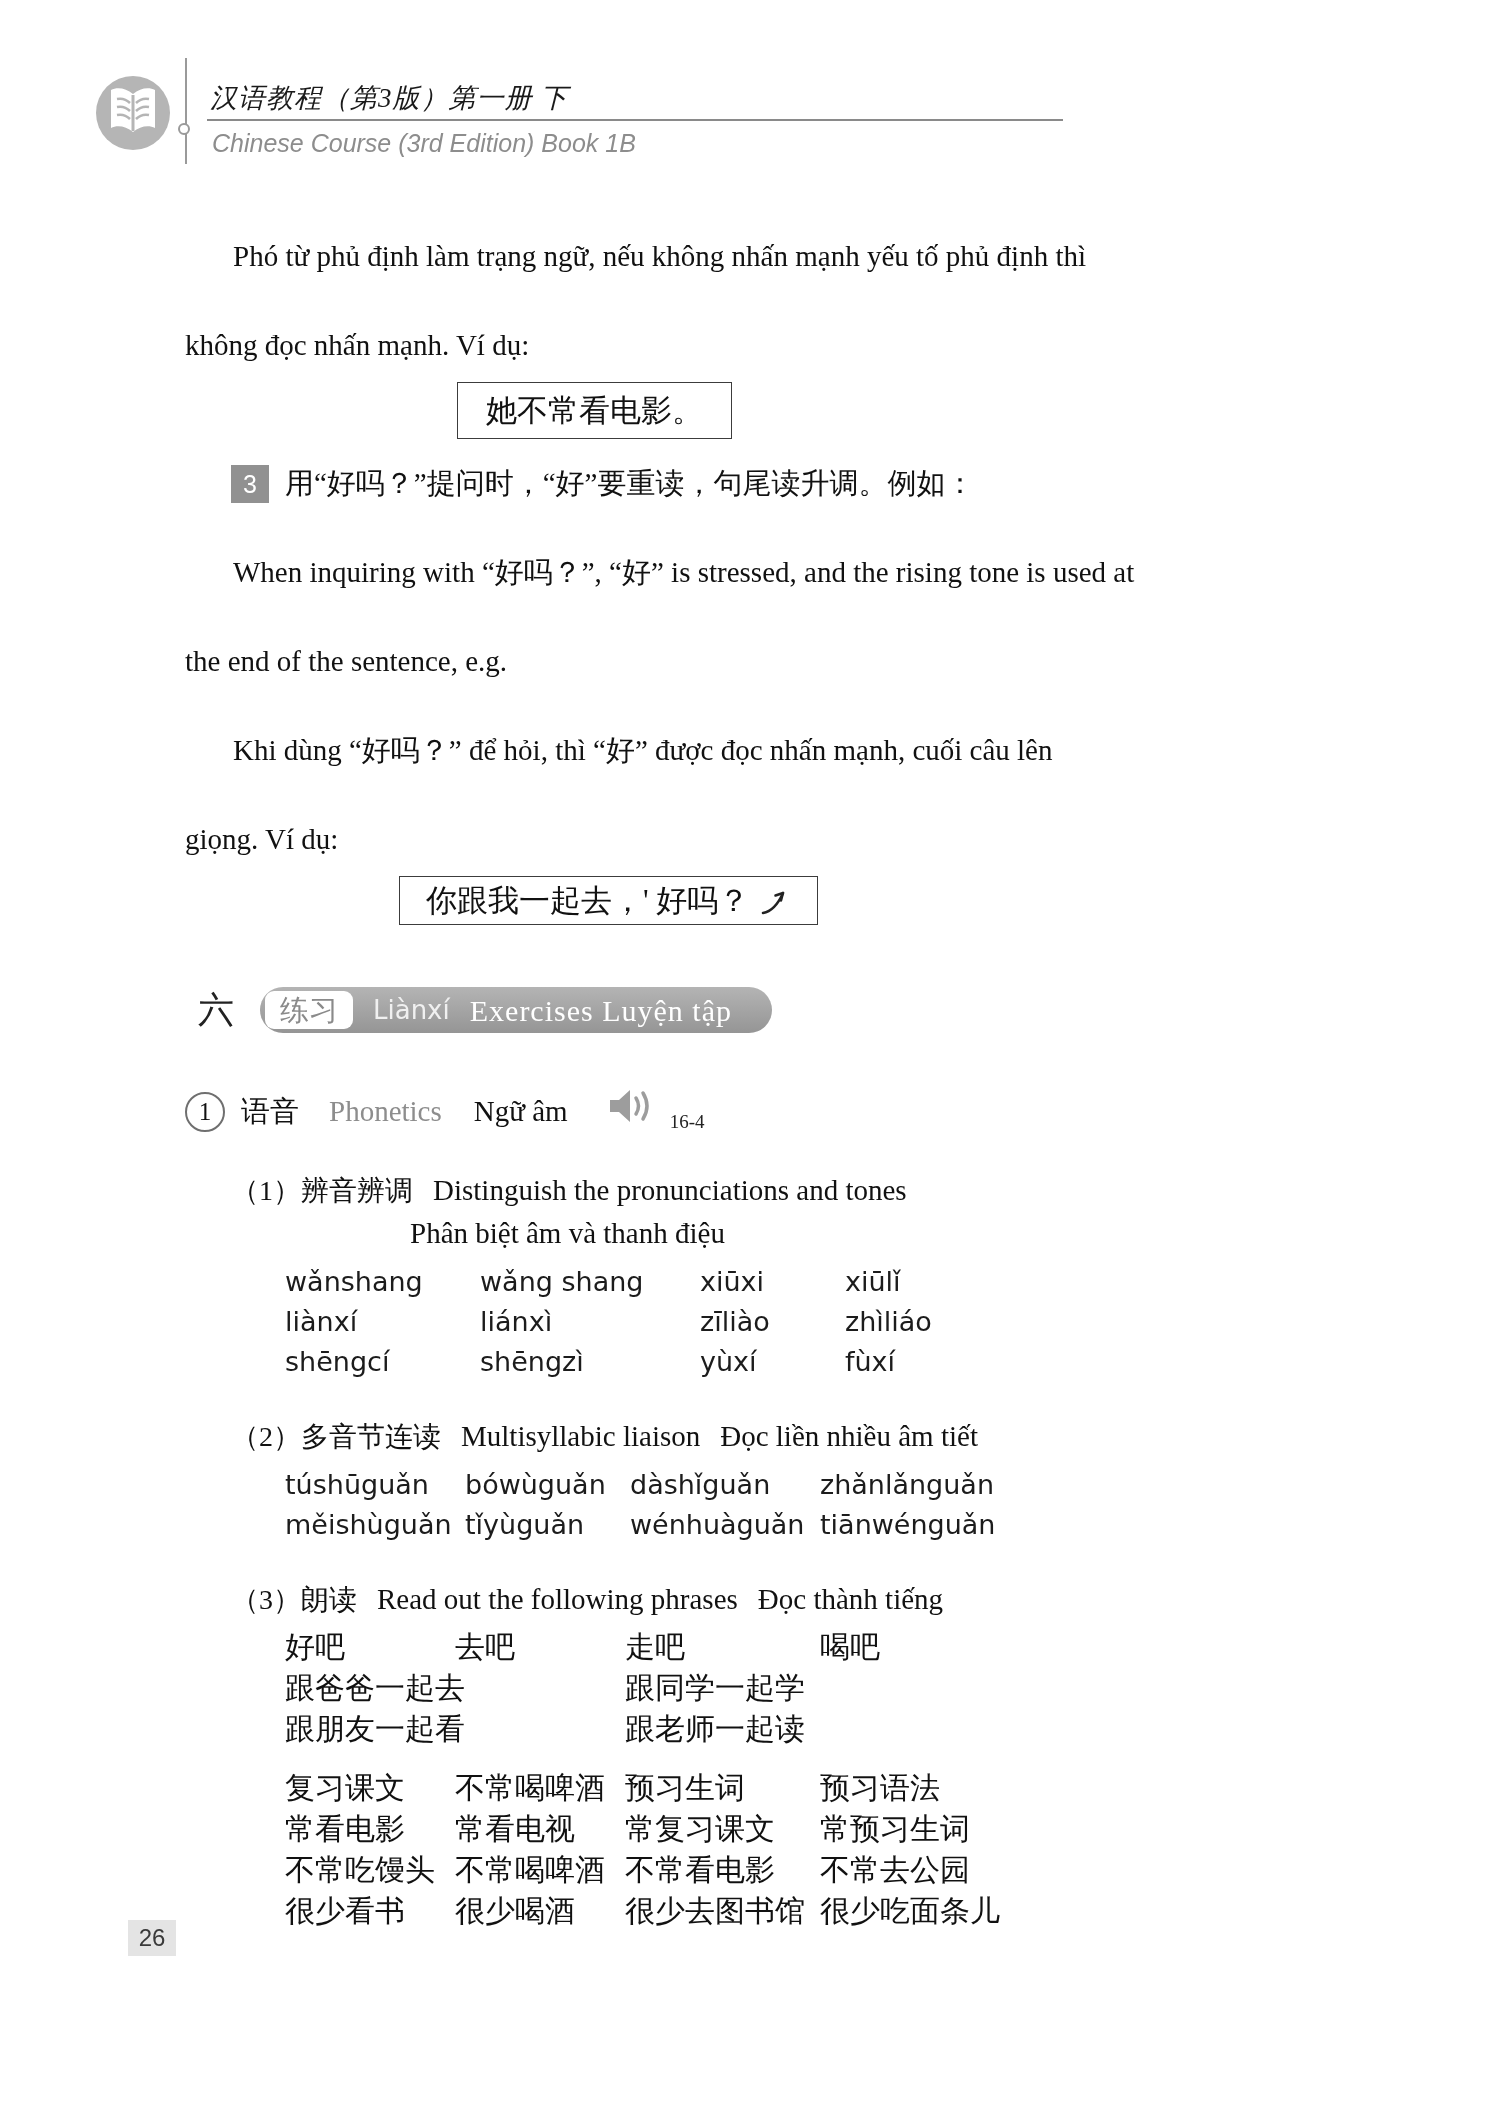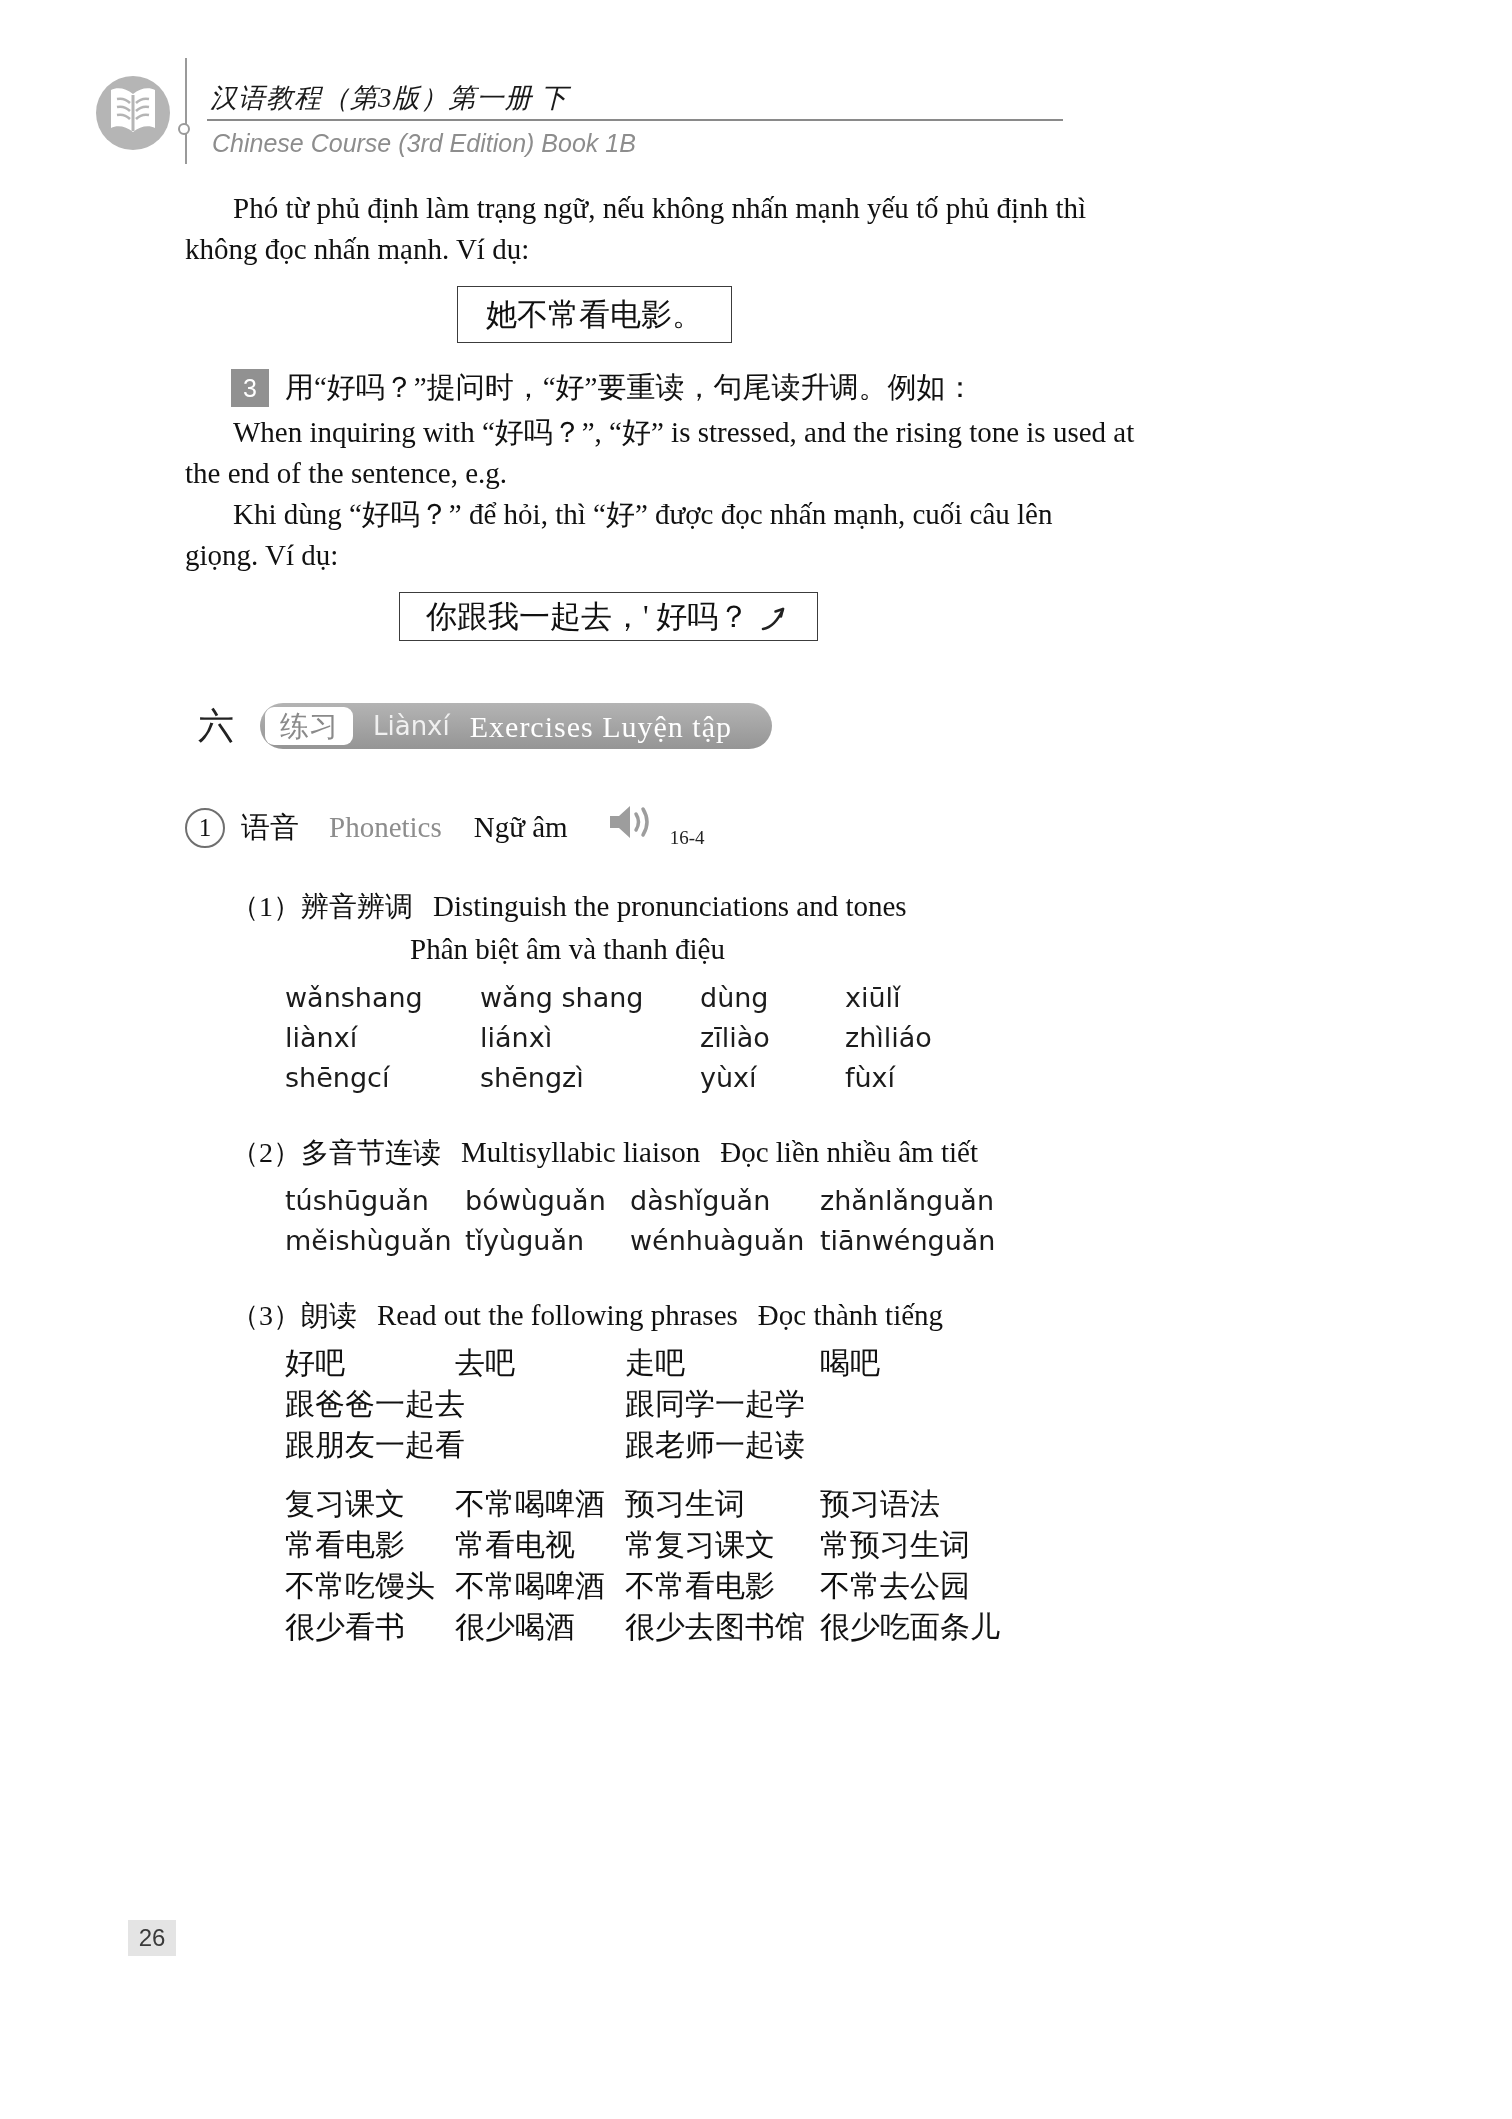--- a/index.html
+++ b/index.html
@@ -21,21 +21,21 @@
   .vring { position: absolute; left: 178px; top: 123px; width: 12px; height: 12px;
            border: 2px solid #9a9a9a; border-radius: 50%; background: #fff; }
   .title-zh { position: absolute; left: 210px; top: 80px; font-size: 27px; font-style: italic;
               letter-spacing: 1px; color: #1a1a1a; }
   .hrule { position: absolute; left: 207px; top: 119px; width: 856px; height: 2px; background: #8a8a8a; }
   .title-en { position: absolute; left: 212px; top: 129px; font-family: "Liberation Sans", "DejaVu Sans", sans-serif;
               font-style: italic; font-size: 25px; color: #8d8d8d; }
 
   
   .content { position: absolute; left: 185px; top: 188px; width: 1150px; font-size: 29px; line-height: 41px; }
-  .line { display: block; }
+  .line { display: block; margin-top: 48px; }
   .indent { padding-left: 48px; }
 
   .example-box1 {
     display: inline-block;
     margin: 16px 0 24px 272px;
     border: 1px solid #3c3c3c;
     padding: 7px 28px;
     font-size: 31px;
   }
 
@@ -197,21 +197,21 @@
 
     <div class="part-head">
       <span class="part-label">（1）辨音辨调</span>
       <span class="part-en">Distinguish the pronunciations and tones</span>
     </div>
     <div class="part1-vi-line">Phân biệt âm và thanh điệu</div>
 
     <div class="pinyin-grid grid-p1">
       <span>wǎnshang</span>
       <span>wǎng shang</span>
-      <span>dùng</span>
+      <span>xiūxi</span>
       <span>xiūlǐ</span>
       <span>liànxí</span>
       <span>liánxì</span>
       <span>zīliào</span>
       <span>zhìliáo</span>
       <span>shēngcí</span>
       <span>shēngzì</span>
       <span>yùxí</span>
       <span>fùxí</span>
     </div>

